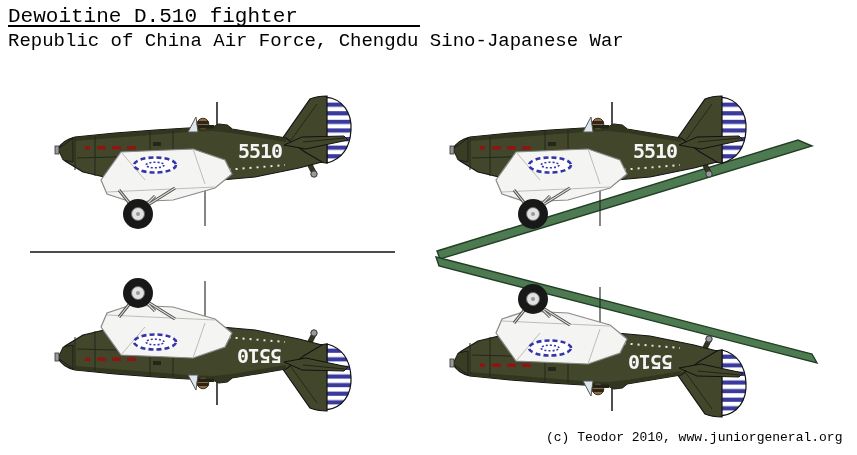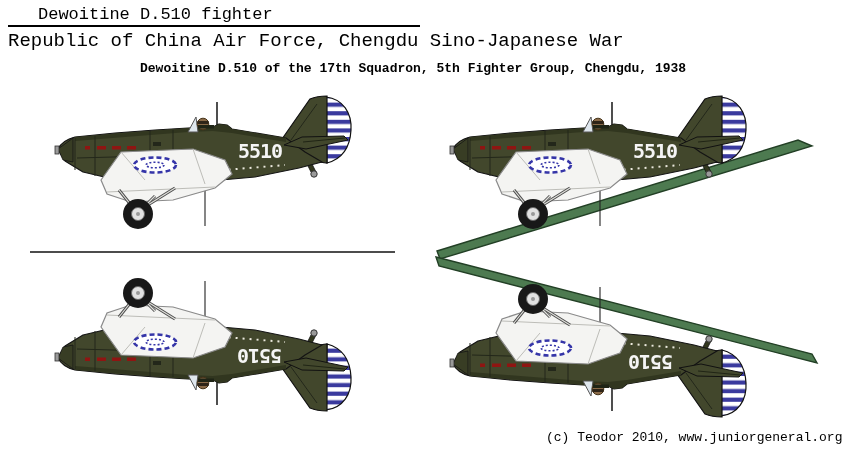--- a/index.html
+++ b/index.html
@@ -1,36 +1,35 @@
 <!DOCTYPE html>
 <html><head>
 <meta charset="utf-8">
 <style>
   html,body{margin:0;padding:0;background:#fff;}
   .canvas{position:relative;width:857px;height:455px;background:#ffffff;overflow:hidden;
           font-family:"Liberation Mono","DejaVu Sans Mono",monospace;color:#000;}
   .abs{position:absolute;white-space:nowrap;}
-  .h1{left:8px;top:5px;font-size:17px;letter-spacing:0px;margin-left:30px;}
+  .h1{left:8px;top:5px;font-size:21px;letter-spacing:0px;}
   .h2{left:8px;top:30px;font-size:19px;}
   .rule1{left:8px;top:25px;width:412px;height:2px;background:#000;}
   .caption{left:140px;top:61px;font-size:13px;font-weight:bold;}
   .credit{left:546px;top:430px;font-size:13px;}
   svg{position:absolute;left:0;top:0;}
   .serial{font-family:"DejaVu Sans Mono","Liberation Mono",monospace;font-weight:700;
           font-size:20px;fill:#f5f5f5;letter-spacing:-1px;}
 </style>
 </head>
 <body>
 
 <div class="canvas">
 
   <div class="abs h1">Dewoitine D.510 fighter</div>
   <div class="abs rule1"></div>
   <div class="abs h2">Republic of China Air Force, Chengdu Sino-Japanese War</div>
-  <div class="abs caption">Dewoitine D.510 of the 17th Squadron, 5th Fighter Group, Chengdu, 1938</div>
 
   <svg width="857" height="455" viewBox="0 0 857 455">
     <defs>
       <pattern id="rudderStripes" patternUnits="userSpaceOnUse" x="0" y="2" width="12" height="8.6">
         <rect x="0" y="0" width="12" height="8.6" fill="#ffffff"></rect>
         <rect x="0" y="0" width="12" height="4.2" fill="#3a3a9e"></rect>
       </pattern>
 
       <g id="plane">
 

